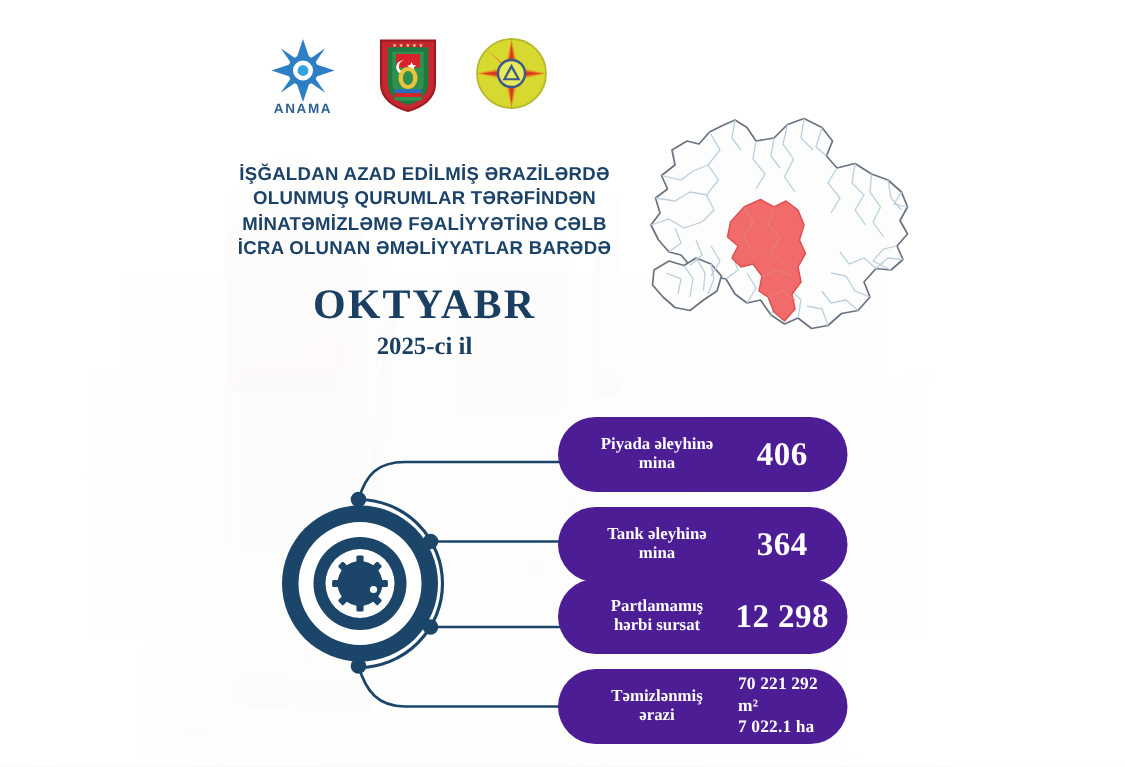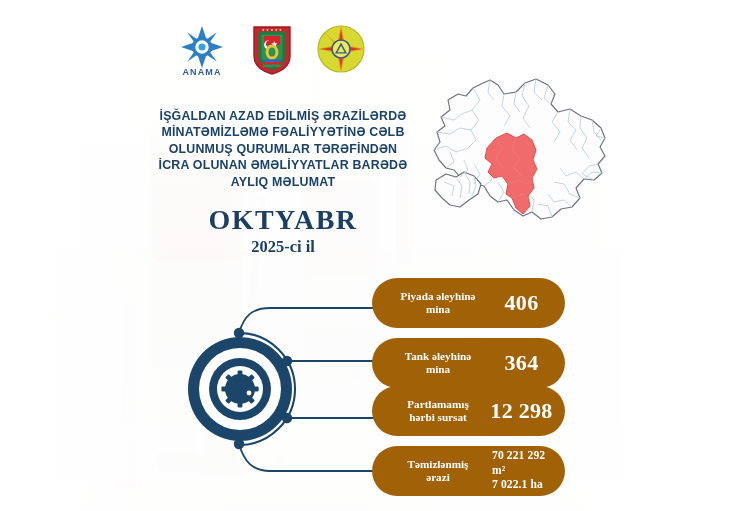--- a/index.html
+++ b/index.html
@@ -85,21 +85,21 @@
       line-height:20px;margin-top:1px;}
 
   
   .map{position:absolute;left:424px;top:76px;width:186px;height:160px;}
 
   
   .hub-svg{position:absolute;left:170px;top:268px;width:240px;height:243px;}
 
   
   .card{position:absolute;left:372px;width:193px;height:50px;border-radius:25px;
-        background:#a16207;display:flex;align-items:center;box-sizing:border-box;
+        background:#4c1d95;display:flex;align-items:center;box-sizing:border-box;
         padding:0 12px 0 14px;}
   .card-label{font-family:"Liberation Serif",serif;font-weight:bold;color:#ffffff;
         font-size:11.2px;line-height:13.4px;text-align:center;width:104px;flex:0 0 104px;}
   .card-value{font-family:"Liberation Serif",serif;font-weight:bold;color:#ffffff;
         font-size:22px;line-height:24px;flex:1;text-align:center;letter-spacing:.3px;}
   .card-value.small{font-size:11.6px;line-height:14.6px;text-align:left;padding-left:2px;letter-spacing:.1px;}
   #card0{top:278px;} #card1{top:338px;} #card2{top:386px;} #card3{top:446px;}
 </style>
 </head>
 <body>
@@ -196,24 +196,23 @@
         <circle cx="25" cy="25" r="9" fill="#e9ea5a"></circle>
         <circle cx="25" cy="25" r="9" fill="none" stroke="#3a5a8c" stroke-width="1.6"></circle>
         <path d="M25,18.5 L31,29.5 H19 Z" fill="#3a5a8c"></path>
         <path d="M25,21.8 L28.6,28.2 H21.4 Z" fill="#e9ea5a"></path>
       </svg>
     </div>
   </div>
 
   <div class="title-block">
     <div class="title-line">İŞĞALDAN AZAD EDİLMİŞ ƏRAZİLƏRDƏ</div>
+    <div class="title-line">OLUNMUŞ QURUMLAR TƏRƏFİNDƏN</div>
     <div class="title-line">MİNATƏMİZLƏMƏ FƏALİYYƏTİNƏ CƏLB</div>
-    <div class="title-line">OLUNMUŞ QURUMLAR TƏRƏFİNDƏN</div>
     <div class="title-line">İCRA OLUNAN ƏMƏLİYYATLAR BARƏDƏ</div>
-    <div class="title-line">AYLIQ MƏLUMAT</div>
     <div class="month">OKTYABR</div>
     <div class="year">2025-ci il</div>
   </div>
 
   <div class="map">
     <svg width="186" height="160" viewBox="0 0 186 160">
 
       <path d="M57,8 L66,4 L74,9 L80,18 L92,16 L101,7 L112,3 L124,9 L131,18 L127,28 L134,36
                L146,33 L157,40 L168,44 L177,52 L181,62 L176,71 L181,80 L174,88 L178,97
                L170,104 L160,103 L152,112 L156,122 L148,131 L137,133 L128,141 L117,143

